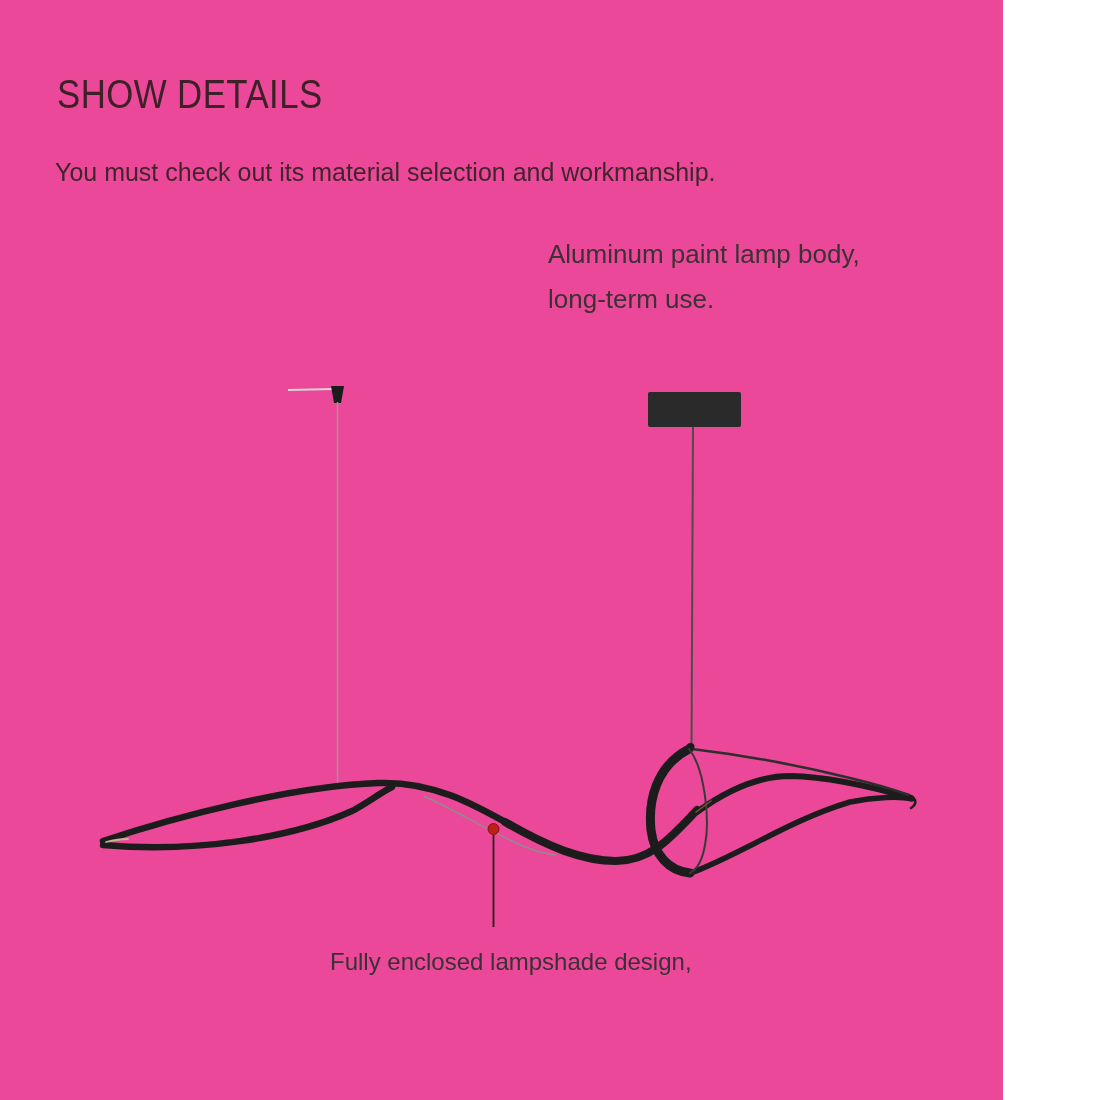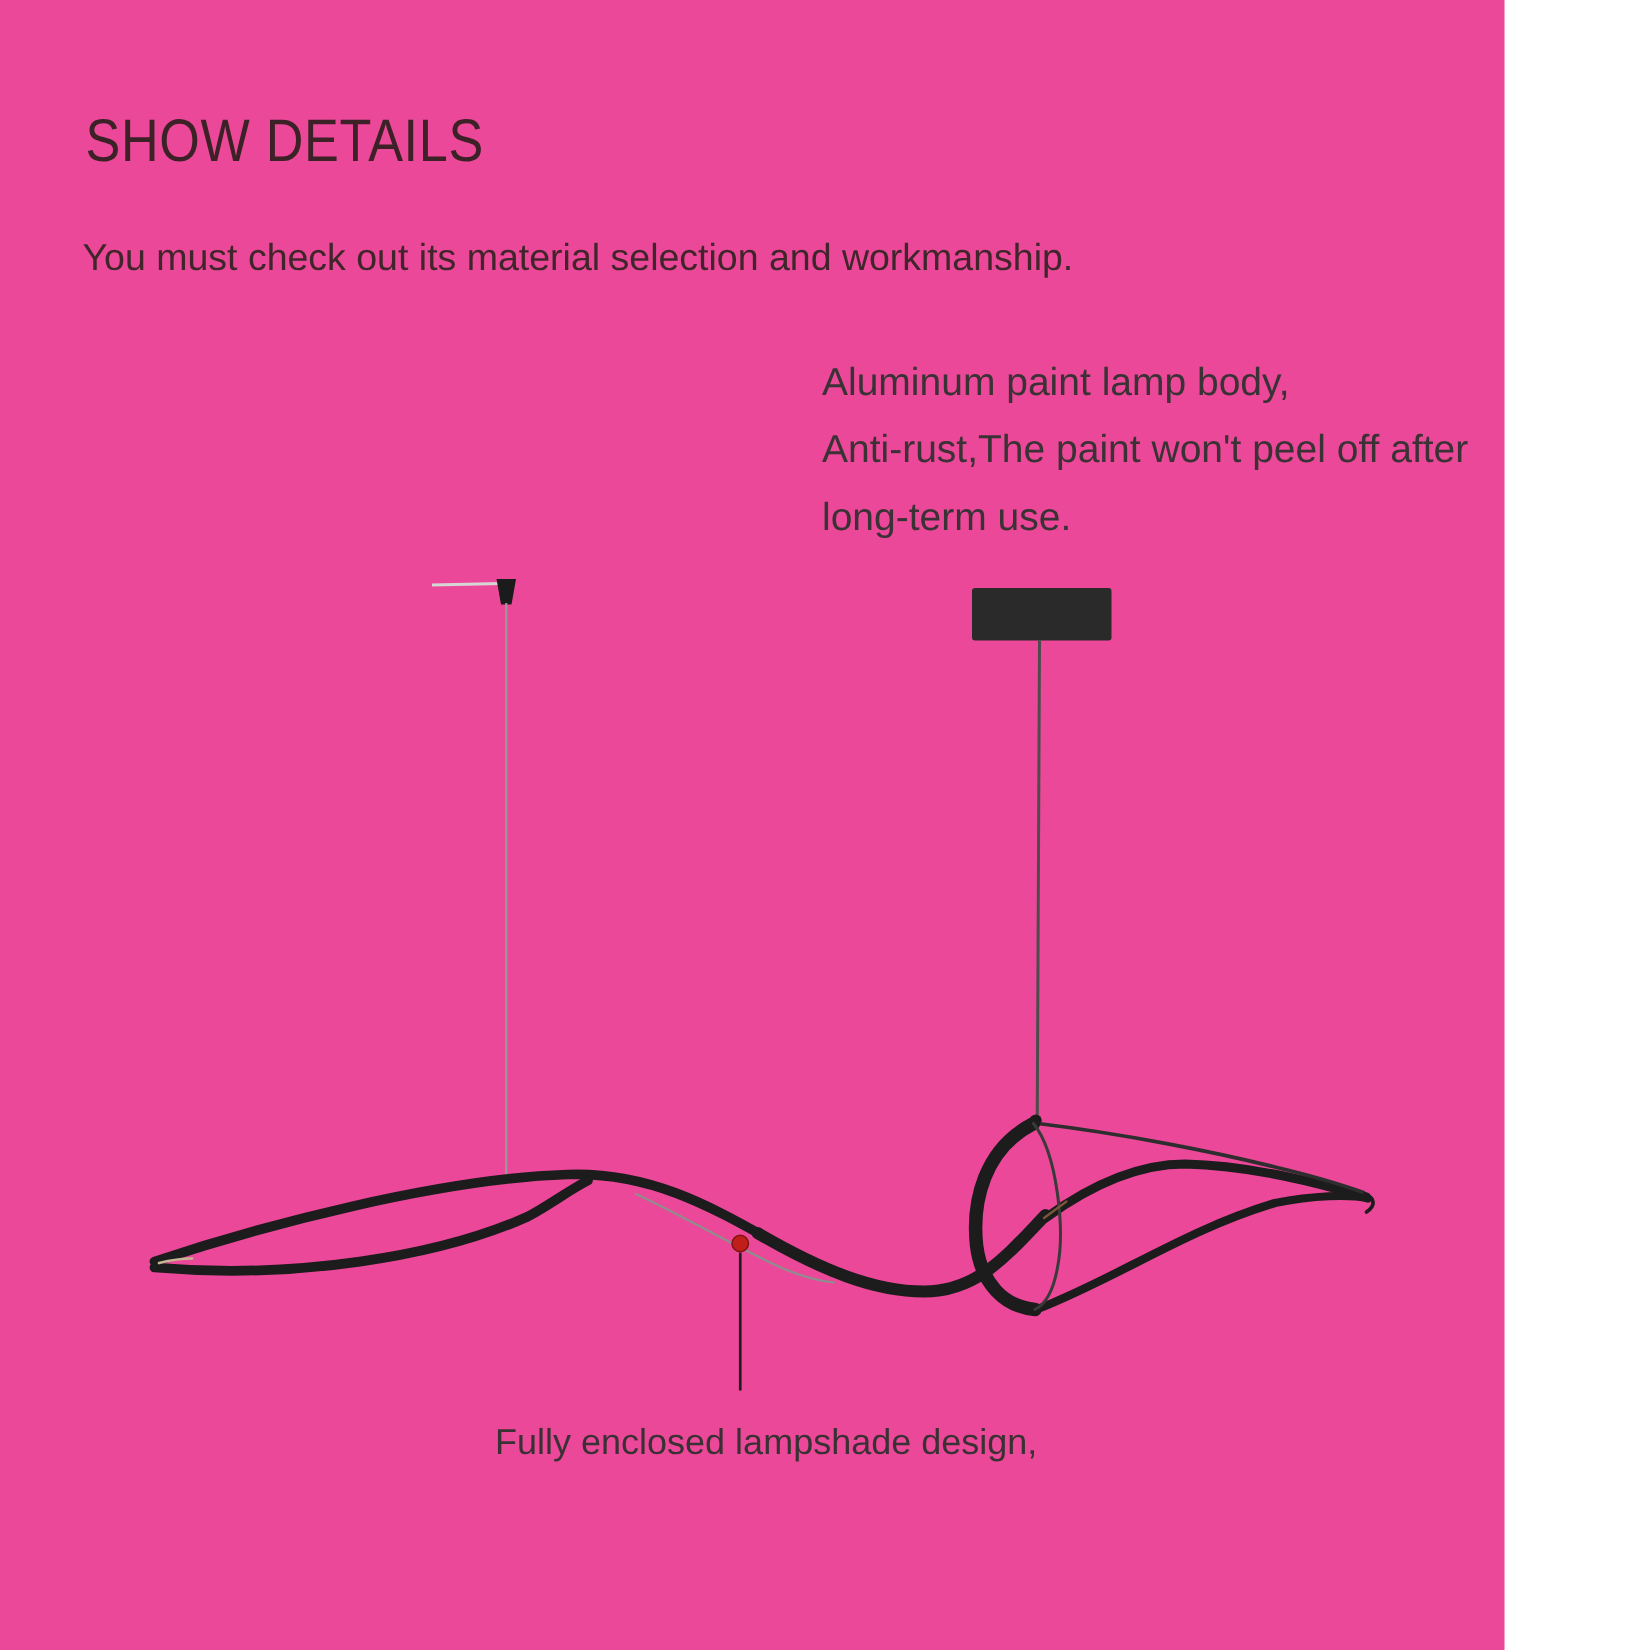--- a/index.html
+++ b/index.html
@@ -41,21 +41,20 @@
 </head>
 <body>
 
 <div class="canvas">
 
   <div class="title">SHOW DETAILS</div>
   <div class="subtitle">You must check out its material selection and workmanship.</div>
 
   <div class="material-note">
     <div>Aluminum paint lamp body,</div>
-    <div>Anti-rust,The paint won't peel off after</div>
     <div>long-term use.</div>
   </div>
 
   <svg class="figure" width="1100" height="1100" viewBox="0 0 1100 1100">
 
     <line x1="288" y1="390" x2="334" y2="389" stroke="#d6d6d6" stroke-width="2"></line>
     <polygon points="331,386 344,386 341,403 334,403" fill="#1b1b1b"></polygon>
     <line x1="337.5" y1="402" x2="337.5" y2="786" stroke="#9a9a9a" stroke-width="1.4"></line>
 
     <rect x="648" y="392" width="93" height="35" rx="2" fill="#2a2a2a"></rect>

